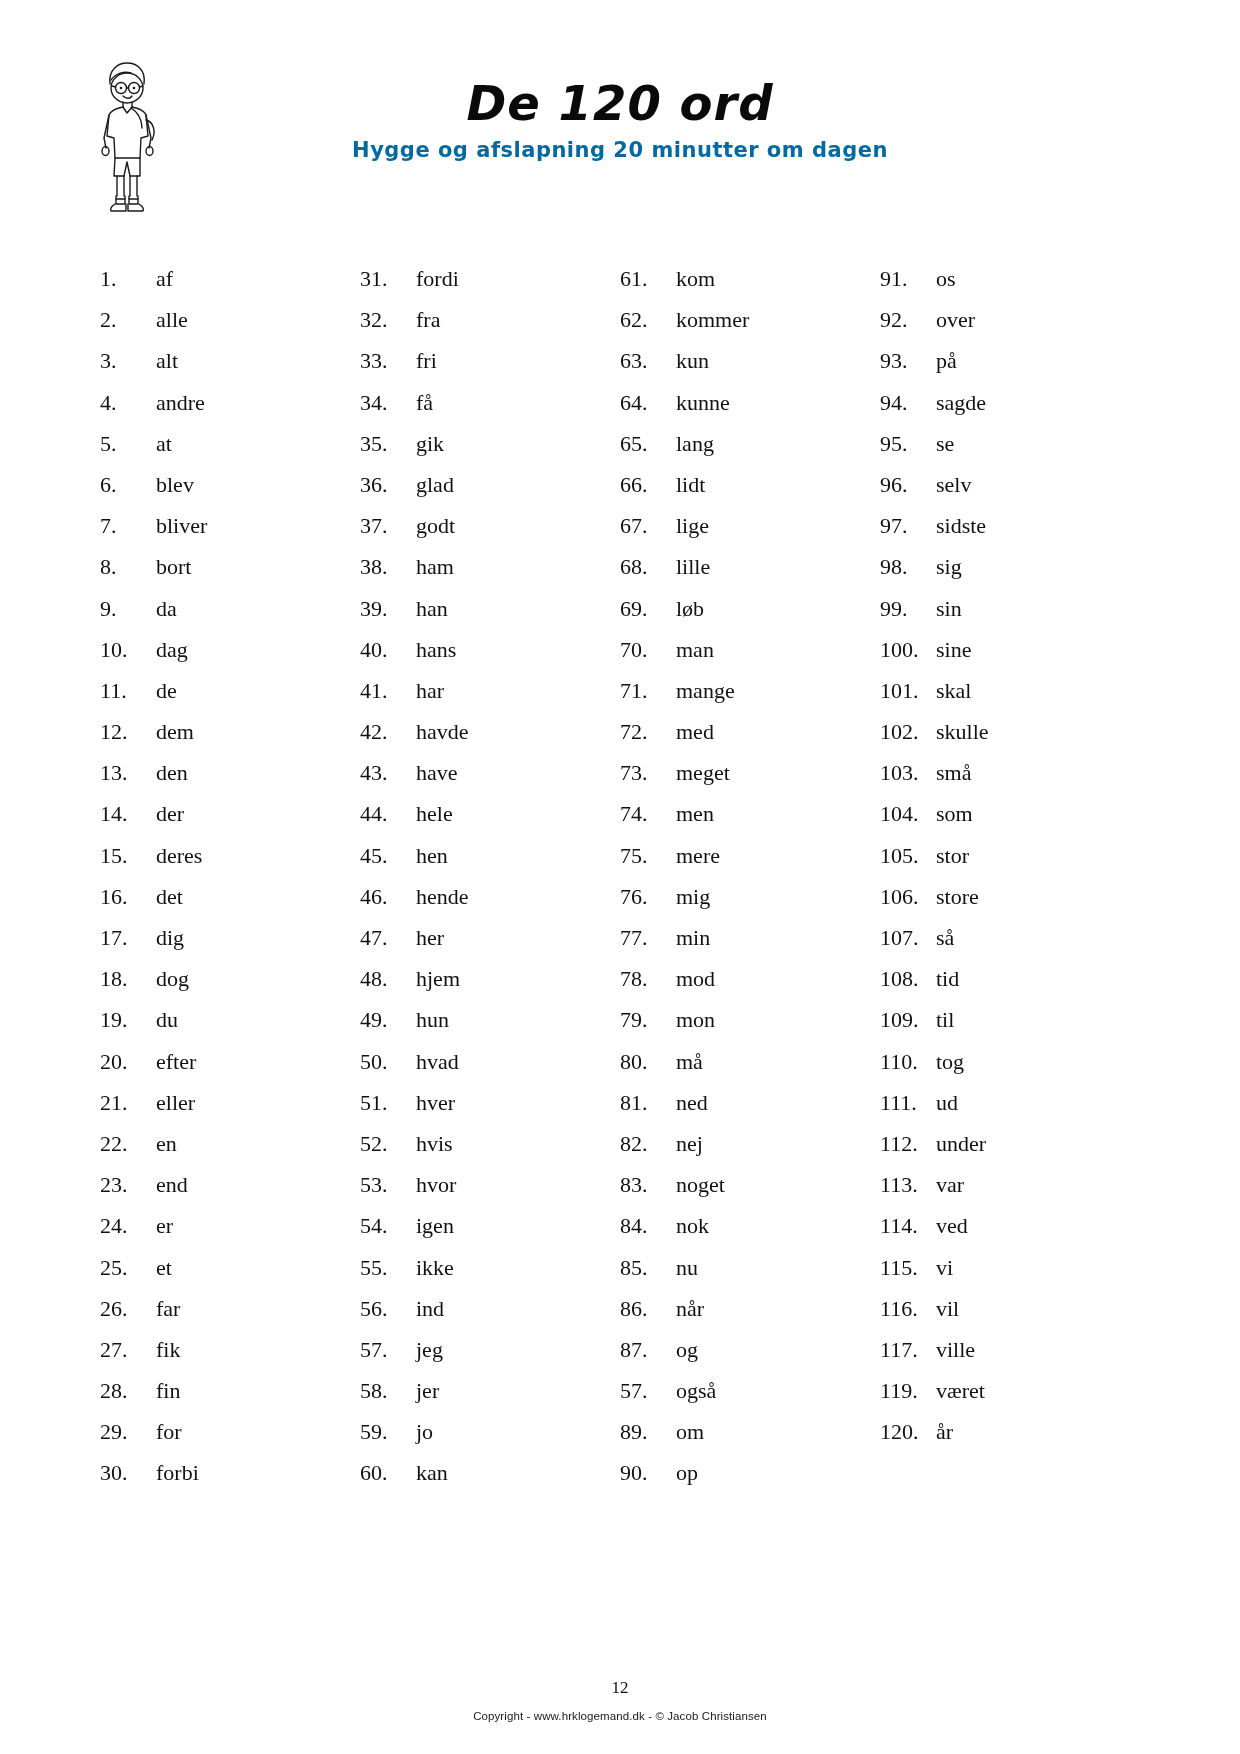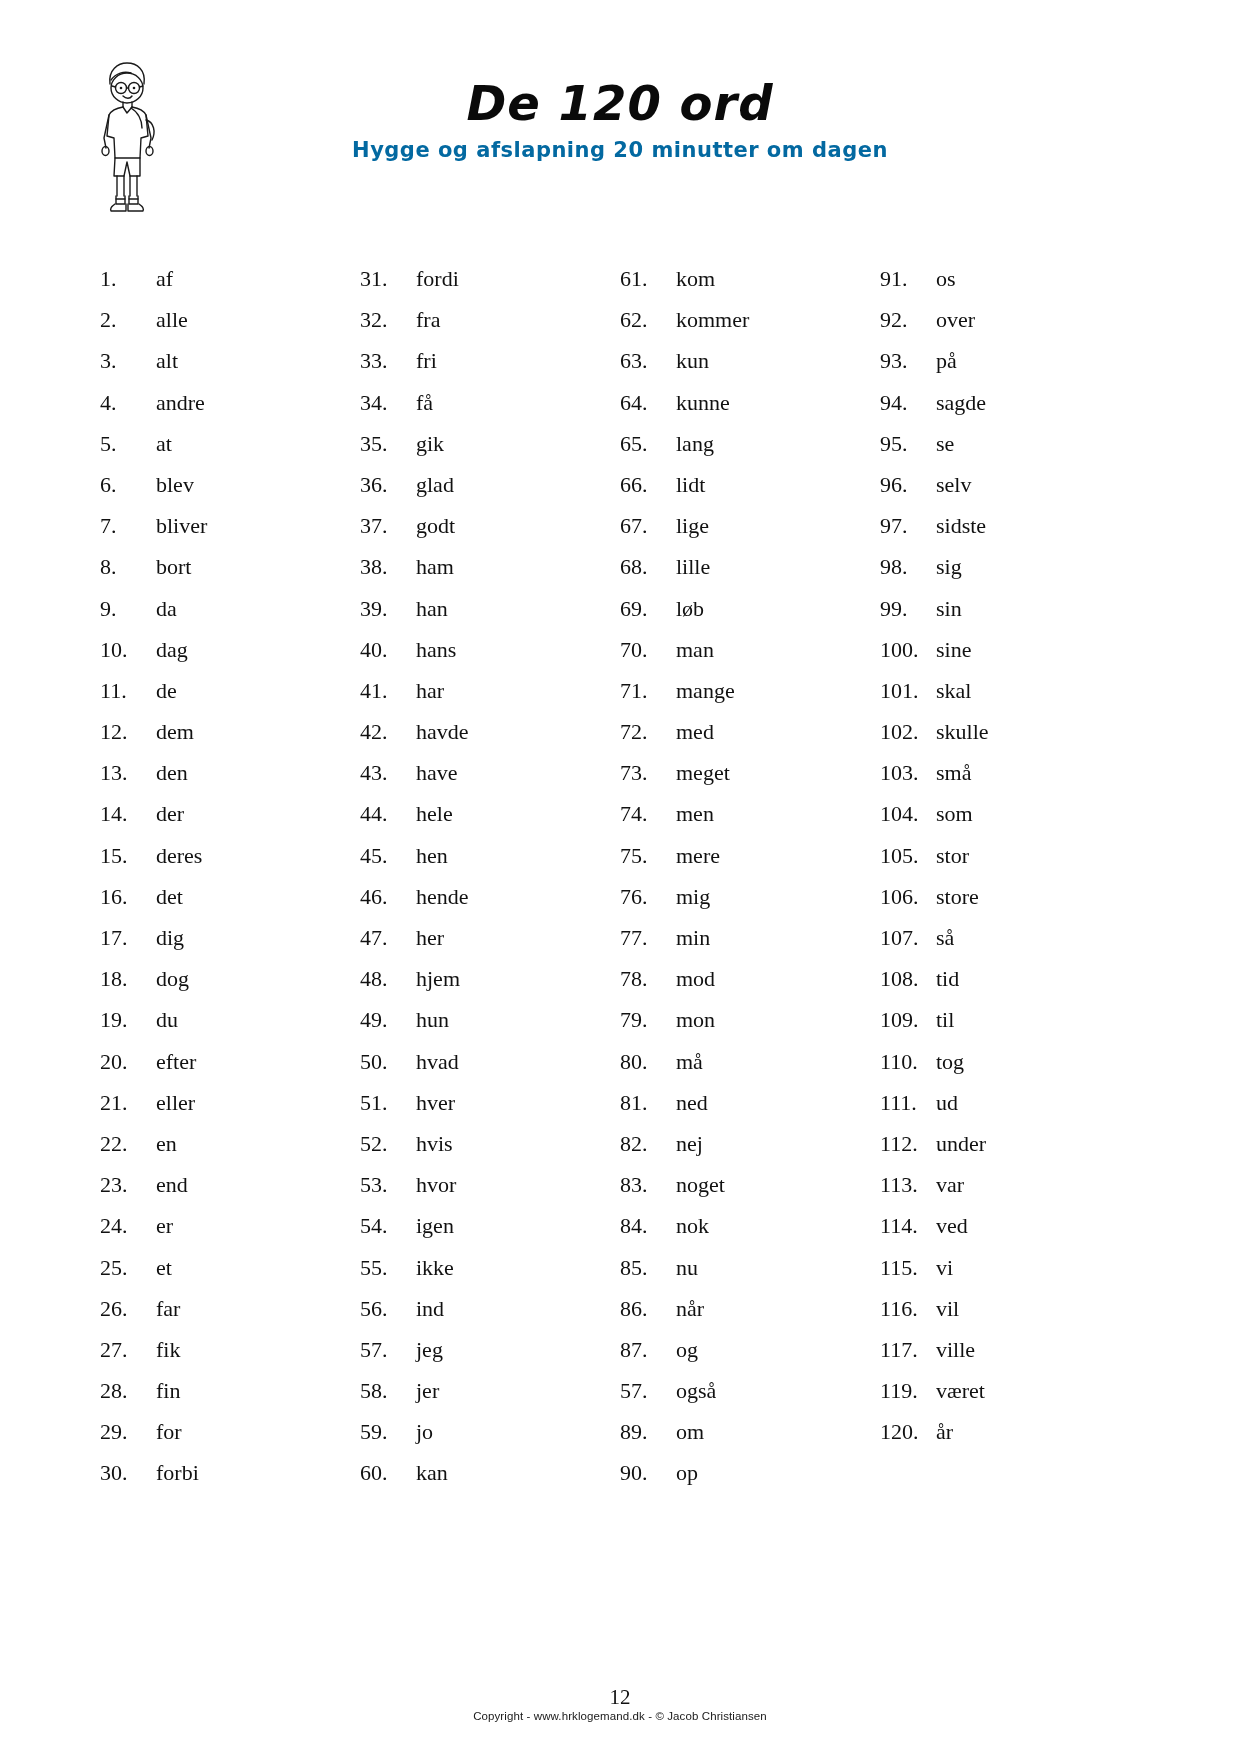--- a/index.html
+++ b/index.html
@@ -92,22 +92,22 @@
 
   
   .footer {
     position: absolute;
     left: 0;
     bottom: 32px;
     width: 1240px;
     text-align: center;
   }
   .page-number {
-    font-size: 21px;
-    margin-bottom: 0;
+    font-size: 17px;
+    margin-bottom: 12px;
   }
   .copyright {
     font-family: "Liberation Sans", sans-serif;
     font-size: 11.5px;
     font-weight: normal;
     letter-spacing: 0.1px;
     color: #1a1a1a;
   }
 </style>
 </head>

